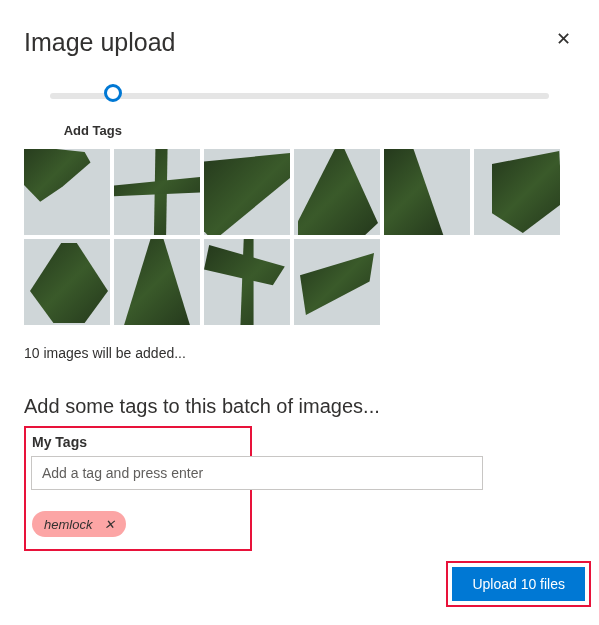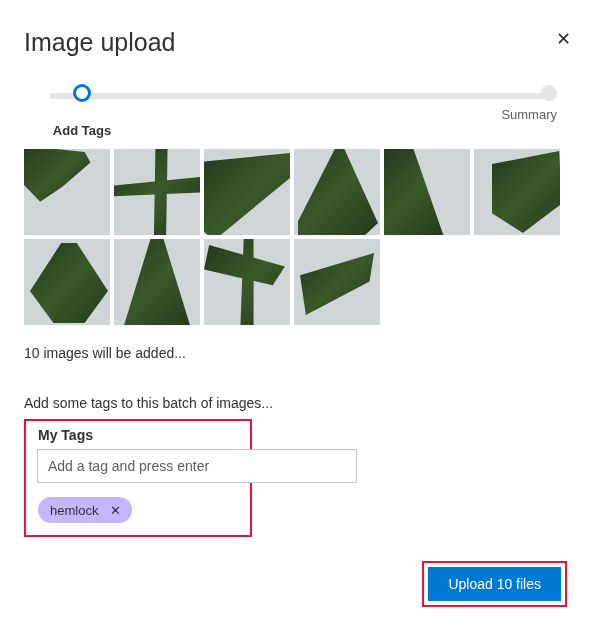--- a/index.html
+++ b/index.html
@@ -128,69 +128,70 @@
   .t10::before { left:6px; top:14px; width:74px; height:62px;
     clip-path: polygon(0 36%,100% 0,94% 46%,8% 100%); }
 
   .status-text {
     margin-top: 20px;
     font-size: 14px;
     color: #323130;
   }
   .tag-prompt {
     margin-top: 34px;
-    font-size: 14px;
+    font-size: 20px;
     color: #323130;
   }
   .mytags-box {
     margin-top: 8px;
     border: 2px solid #e8123a;
-    padding: 6px 10px 12px 12px;
+    padding: 6px 10px 12px 6px;
     width: 228px;
   }
   .mytags-heading {
     font-size: 14px;
     font-weight: 600;
     color: #323130;
     margin-bottom: 6px;
   }
   .tag-input {
     height: 34px;
     border: 1px solid #c8c6c4;
     padding: 0 10px;
     font-size: 14px;
     color: #605e5c;
     display: flex;
     align-items: center;
-    width: 320px;
+    width: 452px;
     margin-left: -1px;
     background:#fff;
   }
   .tag-input span { color:#605e5c; }
   .tag-chip {
-    margin-top: 14px;
+    margin-top: 21px;
     display: inline-flex;
     align-items: center;
-    background: #c4b5fd;
+    background: #fca5a5;
     border-radius: 14px;
     padding: 4px 8px 4px 12px;
     font-size: 13px;
     color: #323130;
     gap: 8px;
+    font-style: italic;
   }
   .chip-x {
     width: 18px; height: 18px;
     display:inline-flex; align-items:center; justify-content:center;
     font-size: 13px;
     color:#323130;
     cursor:pointer;
   }
   .footer {
     position: absolute;
-    right: 32px;
+    right: 8px;
     bottom: 18px;
   }
   .upload-wrap {
     border: 2px solid #e8123a;
     padding: 4px;
   }
   .upload-btn {
     background: #0078d4;
     color: #fff;
     font-size: 14px;
@@ -208,24 +209,20 @@
     <span>✕</span>
   </div>
 </div>
 
 <div class="stepper">
   <div class="stepper-track"></div>
   <div class="stepper-steps">
     <div class="step active">
       <div class="dot"></div>
       <div class="step-label">Add Tags</div>
-    </div>
-    <div class="step">
-      <div class="dot"></div>
-      <div class="step-label">Summary</div>
     </div>
   </div>
 </div>
 
 <div class="thumbs">
   <div class="thumb t1"></div>
   <div class="thumb t2"></div>
   <div class="thumb t3"></div>
   <div class="thumb t4"></div>
   <div class="thumb t5"></div>

